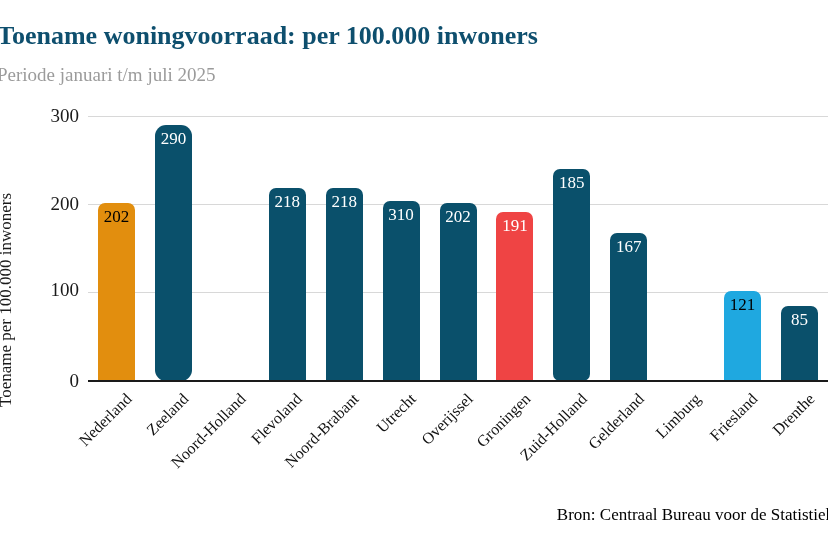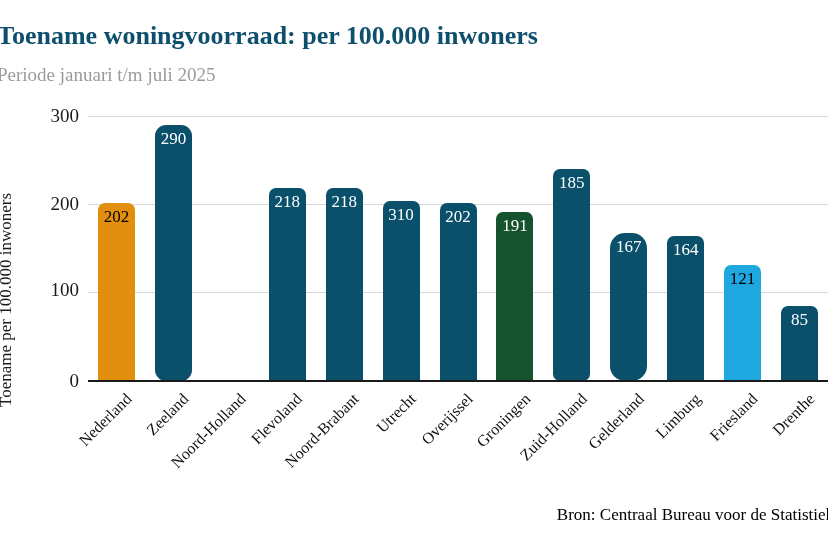--- a/index.html
+++ b/index.html
@@ -134,37 +134,34 @@
       </div>
       <div class="xlabel" style="right: 477.846px;">Noord-Brabant</div>
       <div class="bar" style="left: 294.577px; height: 180.2px; background: rgb(10, 80, 107);">
         <span class="bar-value" style="color: rgb(255, 255, 255);">310</span>
       </div>
       <div class="xlabel" style="right: 420.923px;">Utrecht</div>
       <div class="bar" style="left: 351.5px; height: 178.433px; background: rgb(10, 80, 107);">
         <span class="bar-value" style="color: rgb(255, 255, 255);">202</span>
       </div>
       <div class="xlabel" style="right: 364px;">Overijssel</div>
-      <div class="bar" style="left: 408.423px; height: 168.717px; background: #14532d;">
+      <div class="bar" style="left: 408.423px; height: 168.717px; background: #ef4444;">
         <span class="bar-value" style="color: rgb(255, 255, 255);">191</span>
       </div>
       <div class="xlabel" style="right: 307.077px;">Groningen</div>
       <div class="bar" style="left: 465.346px; height: 212px; background: rgb(10, 80, 107); border-radius: 7px;">
         <span class="bar-value" style="color: rgb(255, 255, 255);">185</span>
       </div>
       <div class="xlabel" style="right: 250.154px;">Zuid-Holland</div>
-      <div class="bar" style="left: 522.269px; height: 147.517px; background: rgb(10, 80, 107); border-radius: 15px;">
+      <div class="bar" style="left: 522.269px; height: 147.517px; background: rgb(10, 80, 107);">
         <span class="bar-value" style="color: rgb(255, 255, 255);">167</span>
       </div>
       <div class="xlabel" style="right: 193.231px;">Gelderland</div>
-      <div class="bar" style="left: 579.192px; height: 144.867px; background: rgb(10, 80, 107);">
-        <span class="bar-value" style="color: rgb(255, 255, 255);">164</span>
-      </div>
       <div class="xlabel" style="right: 136.308px;">Limburg</div>
-      <div class="bar" style="left: 636.115px; height: 116px; background: rgb(31, 168, 224);">
+      <div class="bar" style="left: 636.115px; height: 90px; background: rgb(31, 168, 224);">
         <span class="bar-value" style="color: rgb(0, 0, 0);">121</span>
       </div>
       <div class="xlabel" style="right: 79.3846px;">Friesland</div>
       <div class="bar" style="left: 693.038px; height: 75.0833px; background: rgb(10, 80, 107); margin-top: 36px;">
         <span class="bar-value" style="color: rgb(255, 255, 255);">85</span>
       </div>
       <div class="xlabel" style="right: 22.4615px;">Drenthe</div>
     </div>
   <div class="source">Bron: Centraal Bureau voor de Statistiek</div>
 </div>

